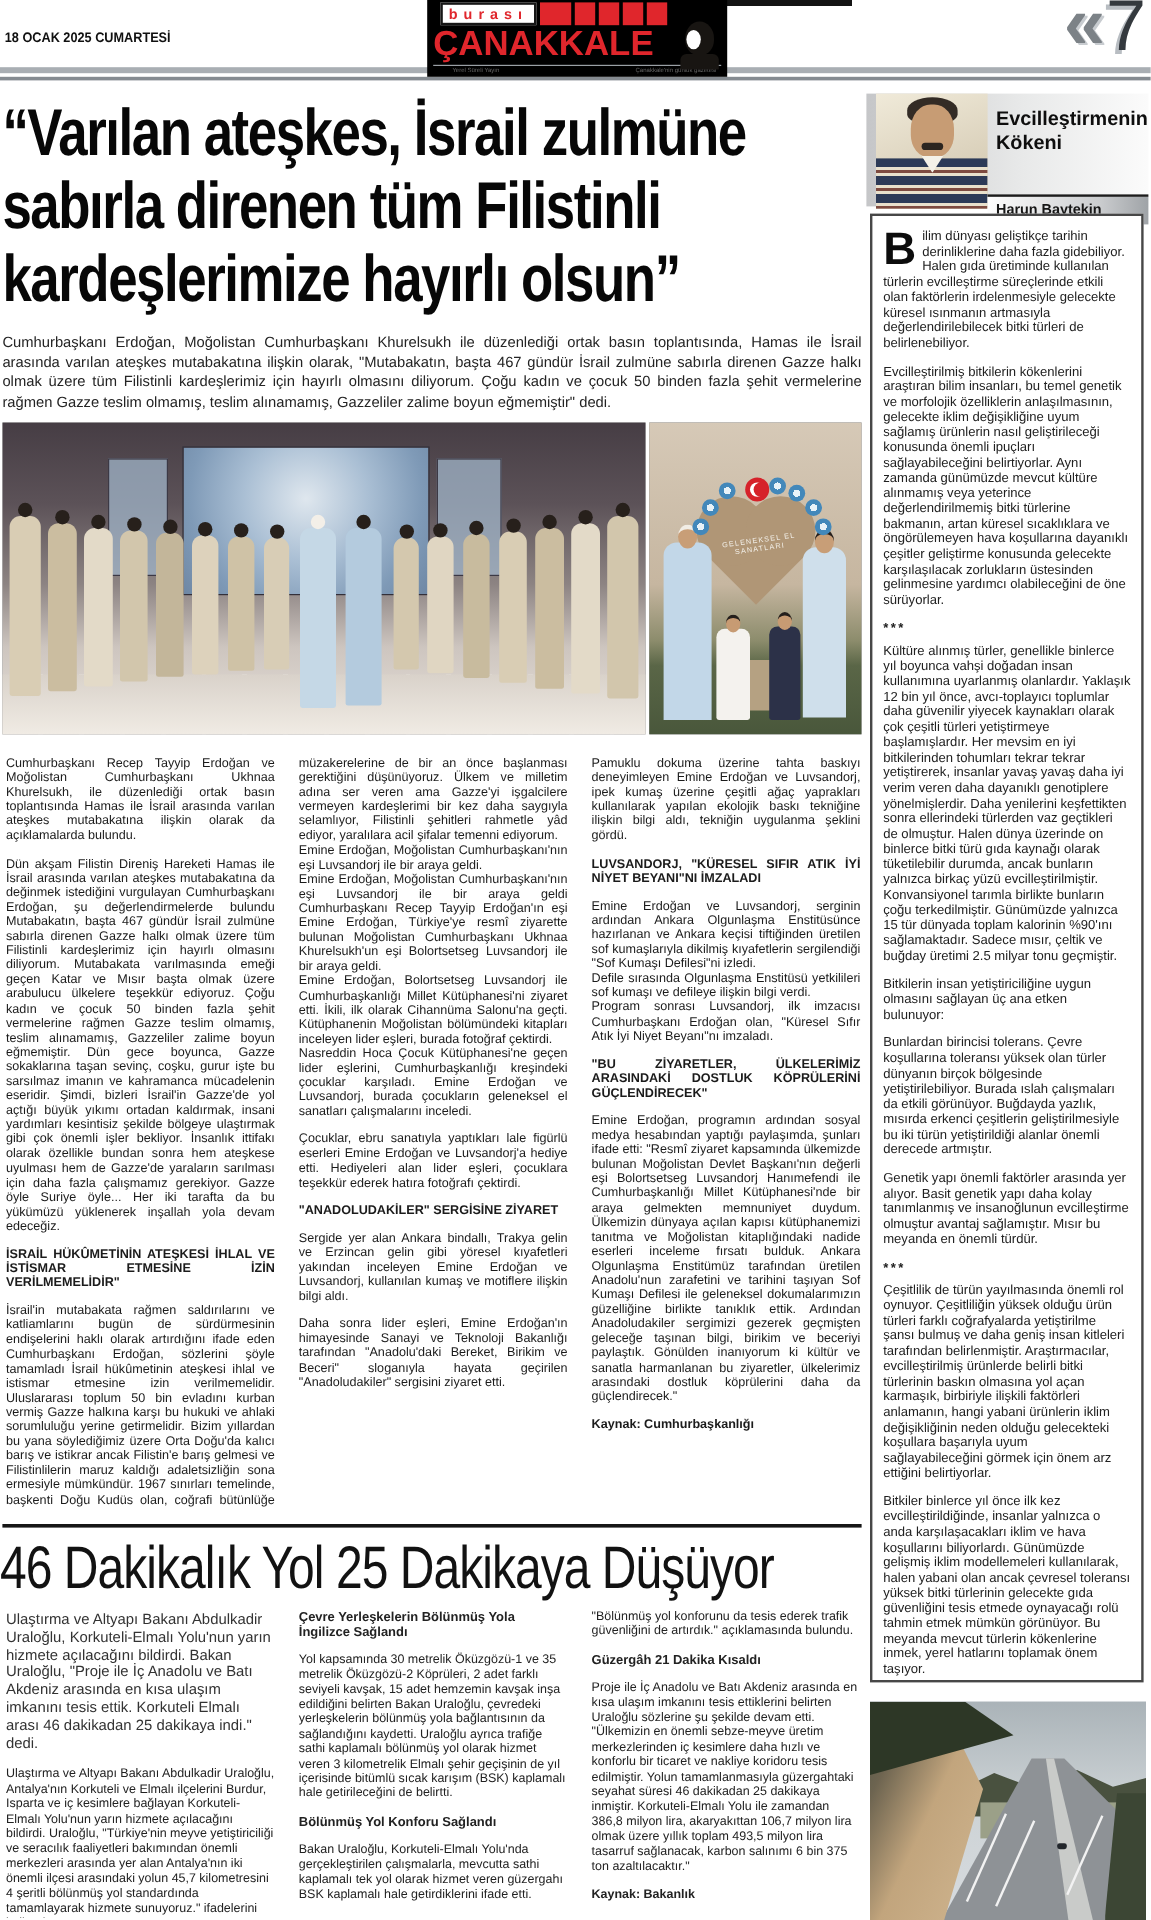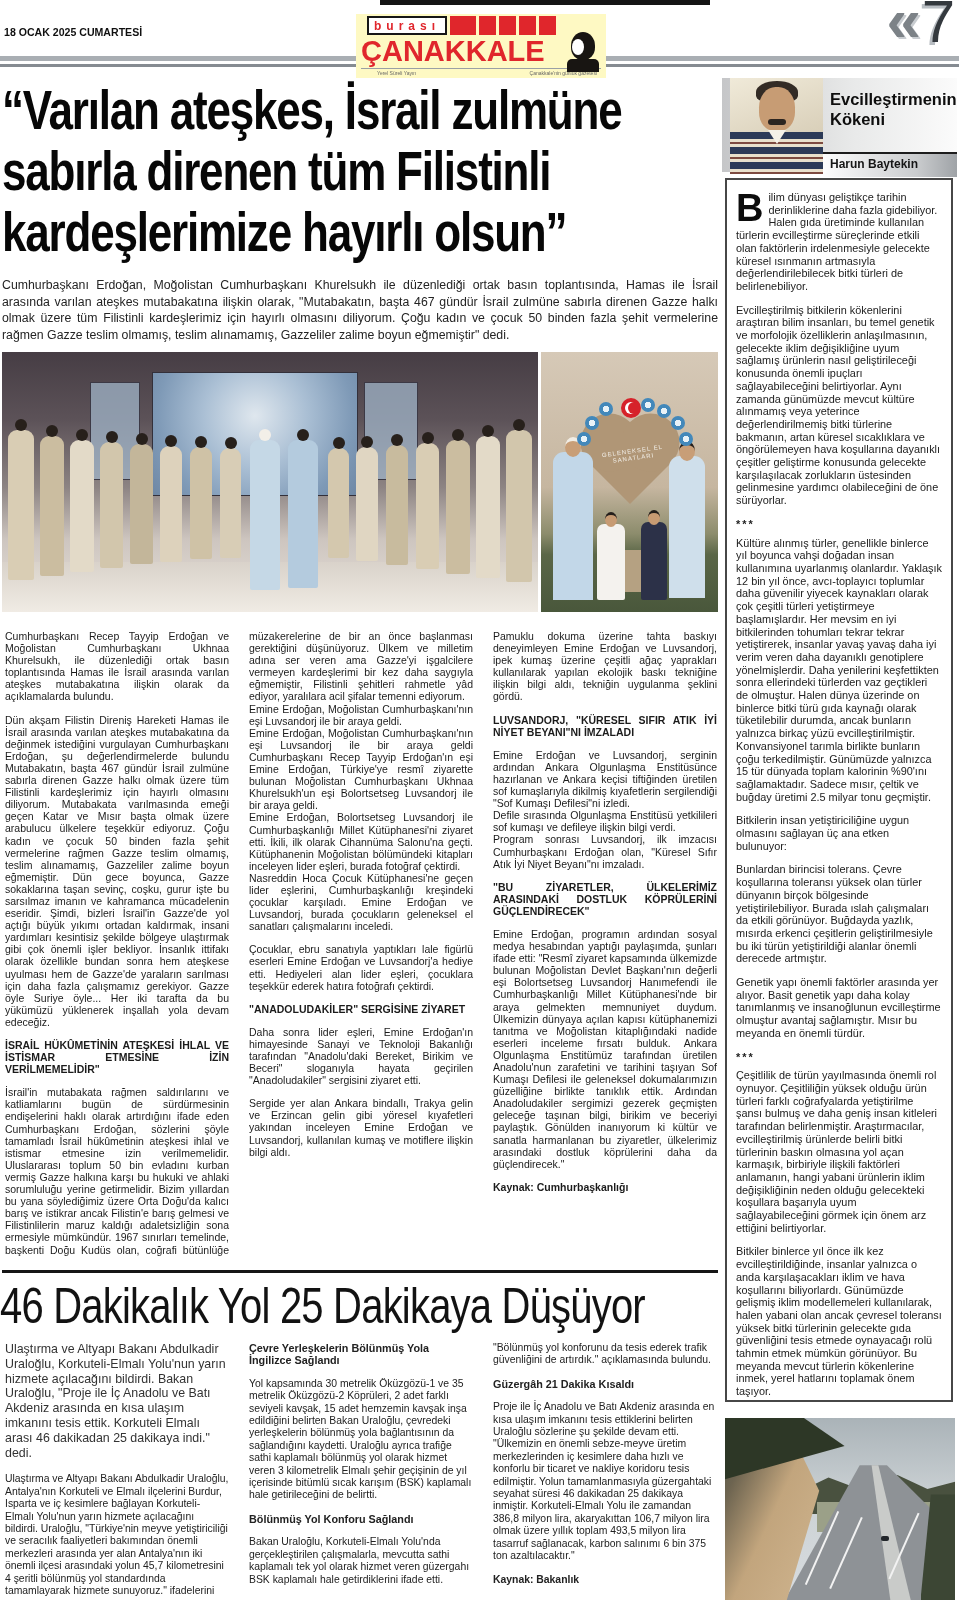--- a/index.html
+++ b/index.html
@@ -6,21 +6,21 @@
   body{width:959px;height:1600px;position:relative;background:#fff;color:#111;
        font-family:"Liberation Sans",sans-serif;overflow:hidden}
 
   
   #top-bar{position:absolute;left:380px;top:0;width:330px;height:5px;background:#141414}
   #date-label{position:absolute;left:4px;top:26px;font-size:11.5px;font-weight:bold;color:#101010;
               transform:scaleX(.92);transform-origin:0 50%;white-space:nowrap}
   #rule-a{position:absolute;left:0;top:56px;width:959px;height:5px;background:#a9aeb3}
   #rule-b{position:absolute;left:0;top:64px;width:959px;height:3px;background:#858b91}
 
-  #masthead{position:absolute;left:356px;top:14px;width:250px;height:64px;background:#fef9c3;z-index:6;
+  #masthead{position:absolute;left:356px;top:0;width:250px;height:64px;background:#000000;z-index:6;
             padding:2px 5px;box-sizing:border-box}
   .mh-row1{display:flex;gap:3px;height:19px;align-items:stretch;margin-left:6px}
   .burasi-box{border:2px solid #161616;color:#e0262c;font-size:12px;font-weight:bold;letter-spacing:5px;
               padding:0 5px;display:flex;align-items:center;background:#fff}
   .red-block{background:#e0262c;height:19px}
   .mh-row2{position:relative;height:30px;margin-top:1px}
   #logo-title{font-size:29px;font-weight:bold;color:#e0262c;letter-spacing:0;line-height:30px;white-space:nowrap}
   .ataturk{position:absolute;right:2px;top:-4px;width:32px;height:40px}
   .ataturk .head{position:absolute;left:4px;top:0;width:24px;height:28px;background:#181512;border-radius:50% 50% 45% 45%}
   .ataturk .face{position:absolute;left:5px;top:7px;width:12px;height:16px;background:#fff;border-radius:50%}
@@ -105,21 +105,21 @@
       background:linear-gradient(160deg,#f0ead9 0%,#ddd4bf 55%,#cec4aa 100%)}
   .ph-hair{position:absolute;left:26px;top:3px;width:42px;height:22px;background:#332b25;border-radius:50% 50% 35% 35%}
   .ph-head{position:absolute;left:29px;top:9px;width:36px;height:44px;background:#c79c74;border-radius:46% 46% 42% 42%}
   .ph-mustache{position:absolute;left:38px;top:41px;width:18px;height:6px;background:#2c2520;border-radius:3px}
   .ph-shirt{position:absolute;left:0;bottom:0;width:100%;height:42px;
       background:repeating-linear-gradient(180deg,#2c3a57 0 7px,#e8e0cc 7px 10px,#7d4a40 10px 12px,#e8e0cc 12px 15px)}
   .ph-collar{position:absolute;left:38px;bottom:30px;width:18px;height:14px;background:#f4f1e8;
       clip-path:polygon(0 0,100% 0,50% 100%)}
   #sb-title{position:absolute;left:108px;top:16px;width:124px;font-size:16.5px;font-weight:bold;
             line-height:19.5px;color:#0e0e0e}
-  #sb-name-bar{position:absolute;left:101px;top:78px;width:134px;height:25px;border-top:2px solid #1c1c1c;
+  #sb-name-bar{position:absolute;left:101px;top:88px;width:134px;height:25px;border-top:2px solid #1c1c1c;
       background:linear-gradient(90deg,#fdfdfd 0%,#caccce 70%,#9fa3a7 100%);box-sizing:border-box}
   #sb-name{font-size:12px;font-weight:bold;color:#161616;padding:3px 0 0 7px;display:block}
   #sb-box{position:absolute;left:3px;top:104px;width:228px;height:1224px;border:2px solid #474747;
           background:#fff;box-sizing:border-box;padding:11px 9px;overflow:hidden}
   #sb-box p{font-size:10.9px;line-height:12.7px;color:#212121;text-align:left}
   #sb-box p:first-child::first-letter{float:left;font-size:38px;line-height:31px;font-weight:bold;
           padding:2px 5px 0 0;color:#0c0c0c}
   #photo-road{left:3px;top:1344px;width:230px;height:182px;position:absolute;overflow:hidden;background:#b4bcc0}
   .rp-sky{position:absolute;inset:0;background:linear-gradient(180deg,#aab3b8 0%,#ccd2d5 45%,#d8dcdf 100%)}
   .rp-hills{position:absolute;left:0;top:44px;width:100%;height:52px;background:#49513f;
@@ -231,29 +231,29 @@
 </div>
 
 <div id="main-cols">
   <div class="col">
       <p class="blk b-p">Cumhurbaşkanı Recep Tayyip Erdoğan ve Moğolistan Cumhurbaşkanı Ukhnaa Khurelsukh, ile düzenlediği ortak basın toplantısında Hamas ile İsrail arasında varılan ateşkes mutabakatına ilişkin olarak da açıklamalarda bulundu.</p>
       <p class="blk b-p">Dün akşam Filistin Direniş Hareketi Hamas ile İsrail arasında varılan ateşkes mutabakatına da değinmek istediğini vurgulayan Cumhurbaşkanı Erdoğan, şu değerlendirmelerde bulundu Mutabakatın, başta 467 gündür İsrail zulmüne sabırla direnen Gazze halkı olmak üzere tüm Filistinli kardeşlerimiz için hayırlı olmasını diliyorum. Mutabakata varılmasında emeği geçen Katar ve Mısır başta olmak üzere arabulucu ülkelere teşekkür ediyoruz. Çoğu kadın ve çocuk 50 binden fazla şehit vermelerine rağmen Gazze teslim olmamış, teslim alınamamış, Gazzeliler zalime boyun eğmemiştir. Dün gece boyunca, Gazze sokaklarına taşan sevinç, coşku, gurur işte bu sarsılmaz imanın ve kahramanca mücadelenin eseridir. Şimdi, bizleri İsrail'in Gazze'de yol açtığı büyük yıkımı ortadan kaldırmak, insani yardımları kesintisiz şekilde bölgeye ulaştırmak gibi çok önemli işler bekliyor. İnsanlık ittifakı olarak özellikle bundan sonra hem ateşkese uyulması hem de Gazze'de yaraların sarılması için daha fazla çalışmamız gerekiyor. Gazze öyle Suriye öyle... Her iki tarafta da bu yükümüzü yüklenerek inşallah yola devam edeceğiz.</p>
       <p class="blk b-h">İSRAİL HÜKÛMETİNİN ATEŞKESİ İHLAL VE İSTİSMAR ETMESİNE İZİN VERİLMEMELİDİR"</p>
       <p class="blk b-p">İsrail'in mutabakata rağmen saldırılarını ve katliamlarını bugün de sürdürmesinin endişelerini haklı olarak artırdığını ifade eden Cumhurbaşkanı Erdoğan, sözlerini şöyle tamamladı İsrail hükûmetinin ateşkesi ihlal ve istismar etmesine izin verilmemelidir. Uluslararası toplum 50 bin evladını kurban vermiş Gazze halkına karşı bu hukuki ve ahlaki sorumluluğu yerine getirmelidir. Bizim yıllardan bu yana söylediğimiz üzere Orta Doğu'da kalıcı barış ve istikrar ancak Filistin'e barış gelmesi ve Filistinlilerin maruz kaldığı adaletsizliğin sona ermesiyle mümkündür. 1967 sınırları temelinde, başkenti Doğu Kudüs olan, coğrafi bütünlüğe sahip, bağımsız ve egemen bir Filistin devletinin kurulmasına yönelik barış</p>
     </div>
   <div class="col">
-      <p class="blk b-pc">müzakerelerine de bir an önce başlanması gerektiğini düşünüyoruz. Ülkem ve milletim adına ser veren ama Gazze'yi işgalcilere vermeyen kardeşlerimi bir kez daha saygıyla eğmemiştir, Filistinli şehitleri rahmetle yâd ediyor, yaralılara acil şifalar temenni ediyorum.</p>
+      <p class="blk b-pc">müzakerelerine de bir an önce başlanması gerektiğini düşünüyoruz. Ülkem ve milletim adına ser veren ama Gazze'yi işgalcilere vermeyen kardeşlerimi bir kez daha saygıyla selamlıyor, Filistinli şehitleri rahmetle yâd ediyor, yaralılara acil şifalar temenni ediyorum.</p>
       <p class="blk b-pc">Emine Erdoğan, Moğolistan Cumhurbaşkanı'nın eşi Luvsandorj ile bir araya geldi.</p>
       <p class="blk b-pc">Emine Erdoğan, Moğolistan Cumhurbaşkanı'nın eşi Luvsandorj ile bir araya geldi Cumhurbaşkanı Recep Tayyip Erdoğan'ın eşi Emine Erdoğan, Türkiye'ye resmî ziyarette bulunan Moğolistan Cumhurbaşkanı Ukhnaa Khurelsukh'un eşi Bolortsetseg Luvsandorj ile bir araya geldi.</p>
       <p class="blk b-pc">Emine Erdoğan, Bolortsetseg Luvsandorj ile Cumhurbaşkanlığı Millet Kütüphanesi'ni ziyaret etti. İkili, ilk olarak Cihannüma Salonu'na geçti. Kütüphanenin Moğolistan bölümündeki kitapları inceleyen lider eşleri, burada fotoğraf çektirdi.</p>
       <p class="blk b-p">Nasreddin Hoca Çocuk Kütüphanesi'ne geçen lider eşlerini, Cumhurbaşkanlığı kreşindeki çocuklar karşıladı. Emine Erdoğan ve Luvsandorj, burada çocukların geleneksel el sanatları çalışmalarını inceledi.</p>
       <p class="blk b-p">Çocuklar, ebru sanatıyla yaptıkları lale figürlü eserleri Emine Erdoğan ve Luvsandorj'a hediye etti. Hediyeleri alan lider eşleri, çocuklara teşekkür ederek hatıra fotoğrafı çektirdi.</p>
       <p class="blk b-h">"ANADOLUDAKİLER" SERGİSİNE ZİYARET</p>
+      <p class="blk b-p">Sergide yer alan Ankara bindallı, Trakya gelin ve Erzincan gelin gibi yöresel kıyafetleri yakından inceleyen Emine Erdoğan ve Luvsandorj, kullanılan kumaş ve motiflere ilişkin bilgi aldı.</p>
       <p class="blk b-p">Daha sonra lider eşleri, Emine Erdoğan'ın himayesinde Sanayi ve Teknoloji Bakanlığı tarafından "Anadolu'daki Bereket, Birikim ve Beceri" sloganıyla hayata geçirilen "Anadoludakiler" sergisini ziyaret etti.</p>
-      <p class="blk b-p">Sergide yer alan Ankara bindallı, Trakya gelin ve Erzincan gelin gibi yöresel kıyafetleri yakından inceleyen Emine Erdoğan ve Luvsandorj, kullanılan kumaş ve motiflere ilişkin bilgi aldı.</p>
     </div>
   <div class="col">
       <p class="blk b-p">Pamuklu dokuma üzerine tahta baskıyı deneyimleyen Emine Erdoğan ve Luvsandorj, ipek kumaş üzerine çeşitli ağaç yaprakları kullanılarak yapılan ekolojik baskı tekniğine ilişkin bilgi aldı, tekniğin uygulanma şeklini gördü.</p>
       <p class="blk b-h">LUVSANDORJ, "KÜRESEL SIFIR ATIK İYİ NİYET BEYANI"NI İMZALADI</p>
       <p class="blk b-pc">Emine Erdoğan ve Luvsandorj, serginin ardından Ankara Olgunlaşma Enstitüsünce hazırlanan ve Ankara keçisi tiftiğinden üretilen sof kumaşlarıyla dikilmiş kıyafetlerin sergilendiği "Sof Kumaşı Defilesi"ni izledi.</p>
       <p class="blk b-pc">Defile sırasında Olgunlaşma Enstitüsü yetkilileri sof kumaşı ve defileye ilişkin bilgi verdi.</p>
       <p class="blk b-p">Program sonrası Luvsandorj, ilk imzacısı Cumhurbaşkanı Erdoğan olan, "Küresel Sıfır Atık İyi Niyet Beyanı"nı imzaladı.</p>
       <p class="blk b-h">"BU ZİYARETLER, ÜLKELERİMİZ ARASINDAKİ DOSTLUK KÖPRÜLERİNİ GÜÇLENDİRECEK"</p>
       <p class="blk b-p">Emine Erdoğan, programın ardından sosyal medya hesabından yaptığı paylaşımda, şunları ifade etti: "Resmî ziyaret kapsamında ülkemizde bulunan Moğolistan Devlet Başkanı'nın değerli eşi Bolortsetseg Luvsandorj Hanımefendi ile Cumhurbaşkanlığı Millet Kütüphanesi'nde bir araya gelmekten memnuniyet duydum. Ülkemizin dünyaya açılan kapısı kütüphanemizi tanıtma ve Moğolistan kitaplığındaki nadide eserleri inceleme fırsatı bulduk. Ankara Olgunlaşma Enstitümüz tarafından üretilen Anadolu'nun zarafetini ve tarihini taşıyan Sof Kumaşı Defilesi ile geleneksel dokumalarımızın güzelliğine birlikte tanıklık ettik. Ardından Anadoludakiler sergimizi gezerek geçmişten geleceğe taşınan bilgi, birikim ve beceriyi paylaştık. Gönülden inanıyorum ki kültür ve sanatla harmanlanan bu ziyaretler, ülkelerimiz arasındaki dostluk köprülerini daha da güçlendirecek."</p>
       <p class="blk b-src">Kaynak: Cumhurbaşkanlığı</p>

